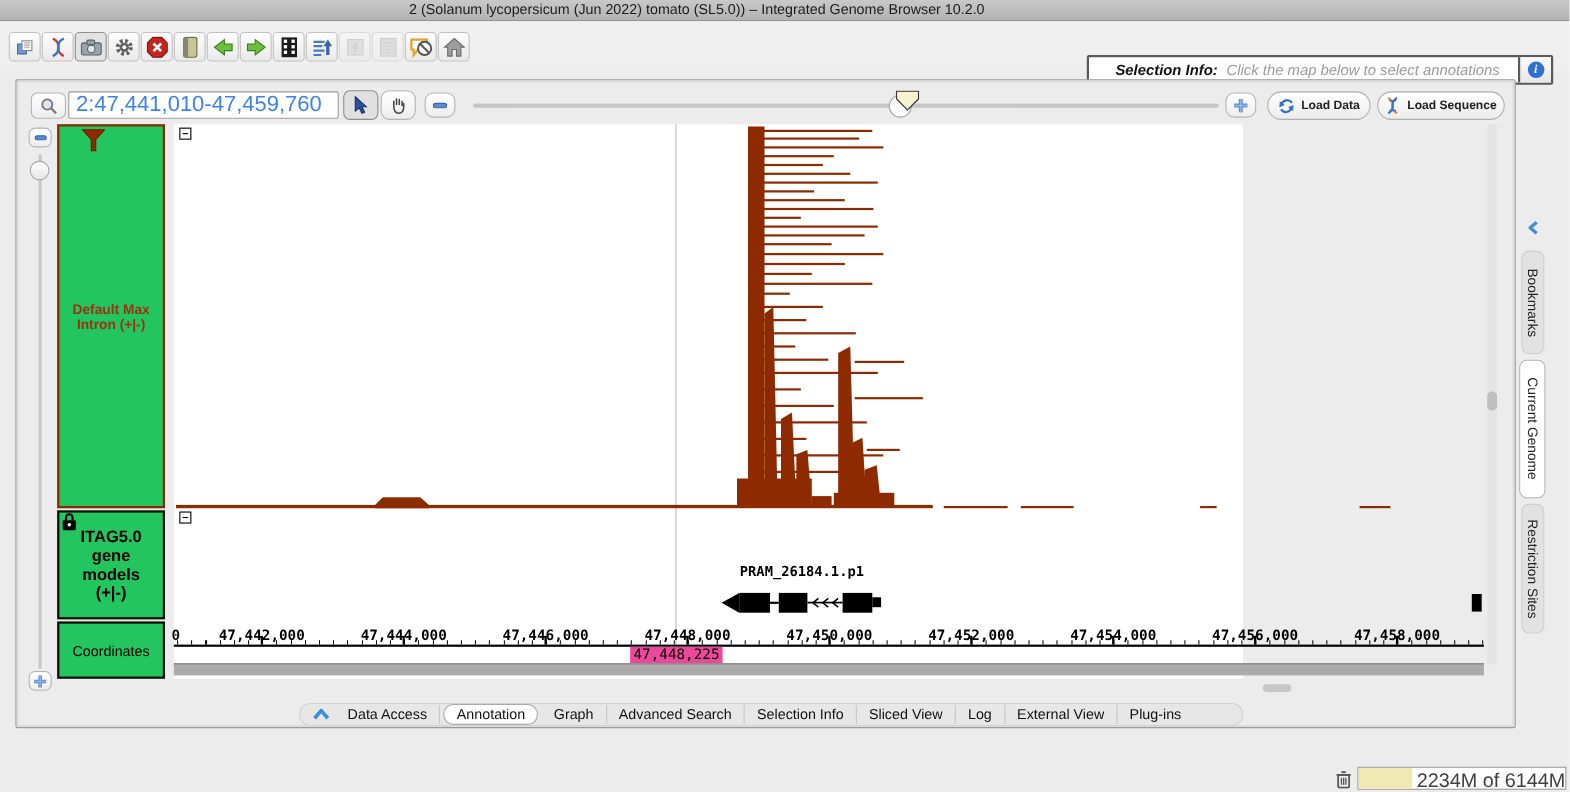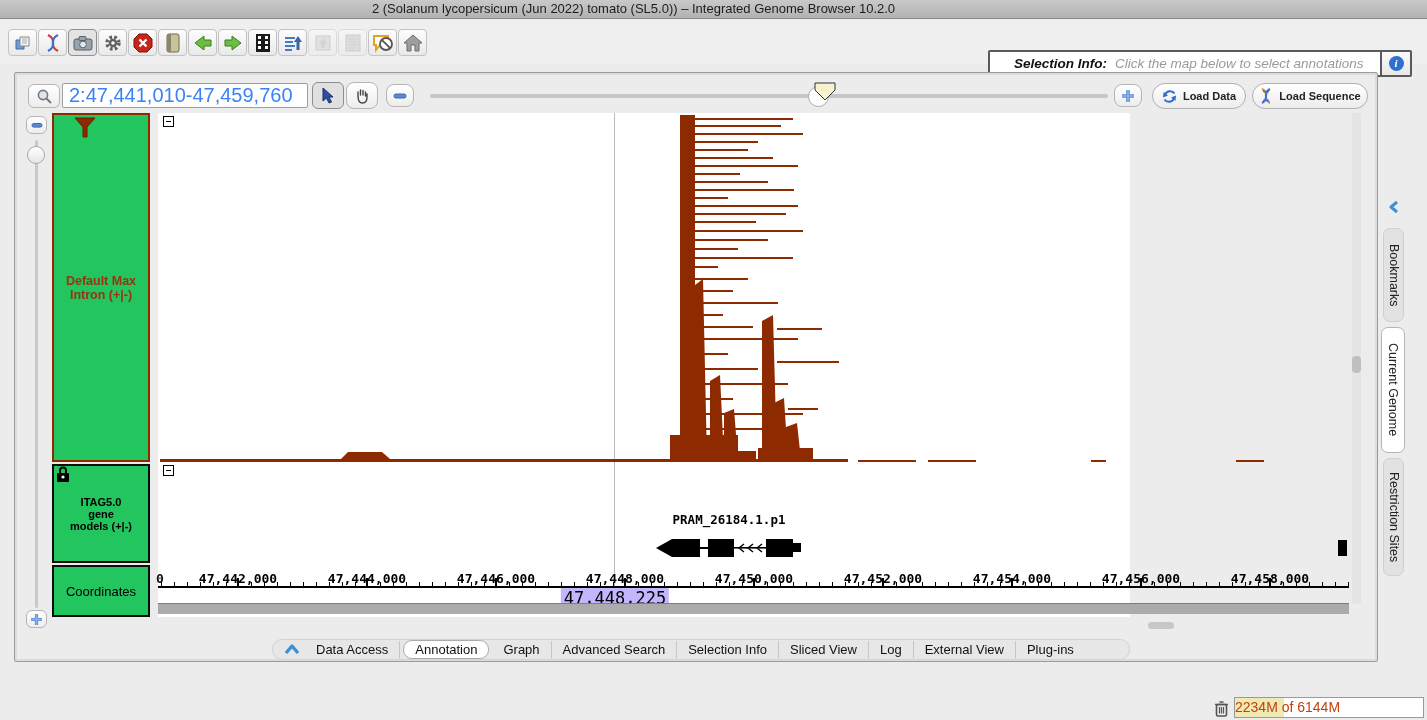--- a/index.html
+++ b/index.html
@@ -71,21 +71,21 @@
 
   
   #vzoom-line { position:absolute; left:35px; top:140px; width:3px; height:468px; background:#c9c9c9; border-radius:2px; }
   #vzoom-thumb { position:absolute; left:27px; top:146px; width:18px; height:18px; border-radius:50%; background:linear-gradient(#fff,#e6e6e6); border:1px solid #a8a8a8; }
 
   
   .track-label-panel { position:absolute; left:52px; width:98px; background:#22c55e; display:flex; align-items:center; justify-content:center; text-align:center; }
   #track1-panel { top:113px; height:349px; border:2px solid #8e2900; }
   #track1-panel .txt { color:var(--track-label-brown,#9a3310); font-size:12.5px; font-weight:600; width:86px; }
   #track2-panel { top:464px; height:99px; border:2px solid #0d0d0d; }
-  #track2-panel .txt { font-size:11px; font-weight:600; width:64px; color:#000; }
+  #track2-panel .txt { font-size:15px; font-weight:600; width:64px; color:#000; }
   #coords-panel { top:565px; height:52px; border:2px solid #0d0d0d; }
   #coords-panel .txt { font-size:13px; color:#000; }
   #funnel-icon { position:absolute; left:74px; top:117px; }
   #lock-icon { position:absolute; left:56px; top:466px; }
 
   
   #map { position:absolute; left:158px; top:113px; width:972px; height:504px; background:#fff; }
   #map svg { position:absolute; left:0; top:0; }
   .collapse-box { position:absolute; width:11px; height:11px; border:1px solid #000; background:#fff; }
   .collapse-box::after { content:""; position:absolute; left:2px; top:4px; width:5px; height:1px; background:#000; }
@@ -98,21 +98,21 @@
     position:absolute; top:458px; transform:translateX(-50%);
     font-family:"DejaVu Sans Mono", monospace; font-size:13px; font-weight:bold; color:#000; white-space:nowrap;
   }
   #tick-left-edge { position:absolute; left:-2px; top:458px; font-family:"DejaVu Sans Mono",monospace; font-size:13px; font-weight:bold; }
   #axis-line { position:absolute; left:0; top:473px; width:1191px; height:2px; background:#000; }
   #minor-ticks { position:absolute; left:0; top:469px; width:1191px; height:4px;
     background:repeating-linear-gradient(90deg, #000 0 1px, transparent 1px 12.9px); background-position:3px 0; }
   .major-tick { position:absolute; top:465px; width:2px; height:8px; background:#000; transform:translateX(-50%); }
   #marker-label {
     position:absolute; left:457px; top:475px; transform:translateX(-50%);
-    background:#c4b5fd; color:#000; font-family:"DejaVu Sans Mono",monospace; font-size:17px; padding:0 3px; white-space:nowrap;
+    background:#ec4899; color:#000; font-family:"DejaVu Sans Mono",monospace; font-size:13px; padding:0 3px; white-space:nowrap;
   }
   #map-hscroll { position:absolute; left:0; top:490px; width:1191px; height:11px; background:#ababab; border-top:1px solid #7d7d7d; }
   #map-vscroll-lane { position:absolute; left:1352px; top:113px; width:9px; height:491px; background:#e4e4e4; }
   #map-vscroll-thumb { position:absolute; left:1352px; top:356px; width:9px; height:17px; background:#bfbfbf; border-radius:4px; }
   #small-pill { position:absolute; left:1148px; top:622px; width:26px; height:7px; background:#c7c7c7; border-radius:4px; }
 
   
   #bottom-strip {
     position:absolute; left:272px; top:639px; width:858px; height:21px;
     background:#e7e7e7; border:1px solid #d2d2d2; border-radius:10px;
@@ -130,21 +130,21 @@
     display:flex; align-items:center; justify-content:center;
   }
   .vtab.selected { left:1381px; width:24px; background:#fff; border:1px solid #b5b5b5; }
 
   
   #memory-box {
     position:absolute; left:1234px; top:697px; width:190px; height:21px;
     border:1px solid #999; background:#fff; overflow:hidden;
   }
   #memory-fill { position:absolute; left:0; top:0; height:100%; width:26%; background:var(--memory-fill,#efe9b4); }
-  #memory-text { position:absolute; left:0; top:1px; width:100%; text-align:left; font-size:14px; color:#c2410c; }
+  #memory-text { position:absolute; left:0; top:1px; width:100%; text-align:right; font-size:18px; color:#404040; }
   #trash-btn { position:absolute; left:1211px; top:699px; width:20px; height:18px; display:flex; align-items:center; justify-content:center; }
 </style>
 </head>
 <body>
 
 <div id="app">
 
   <div id="titlebar">
     <span>2  (Solanum lycopersicum (Jun 2022) tomato (SL5.0)) – Integrated Genome Browser 10.2.0</span>
   </div>

